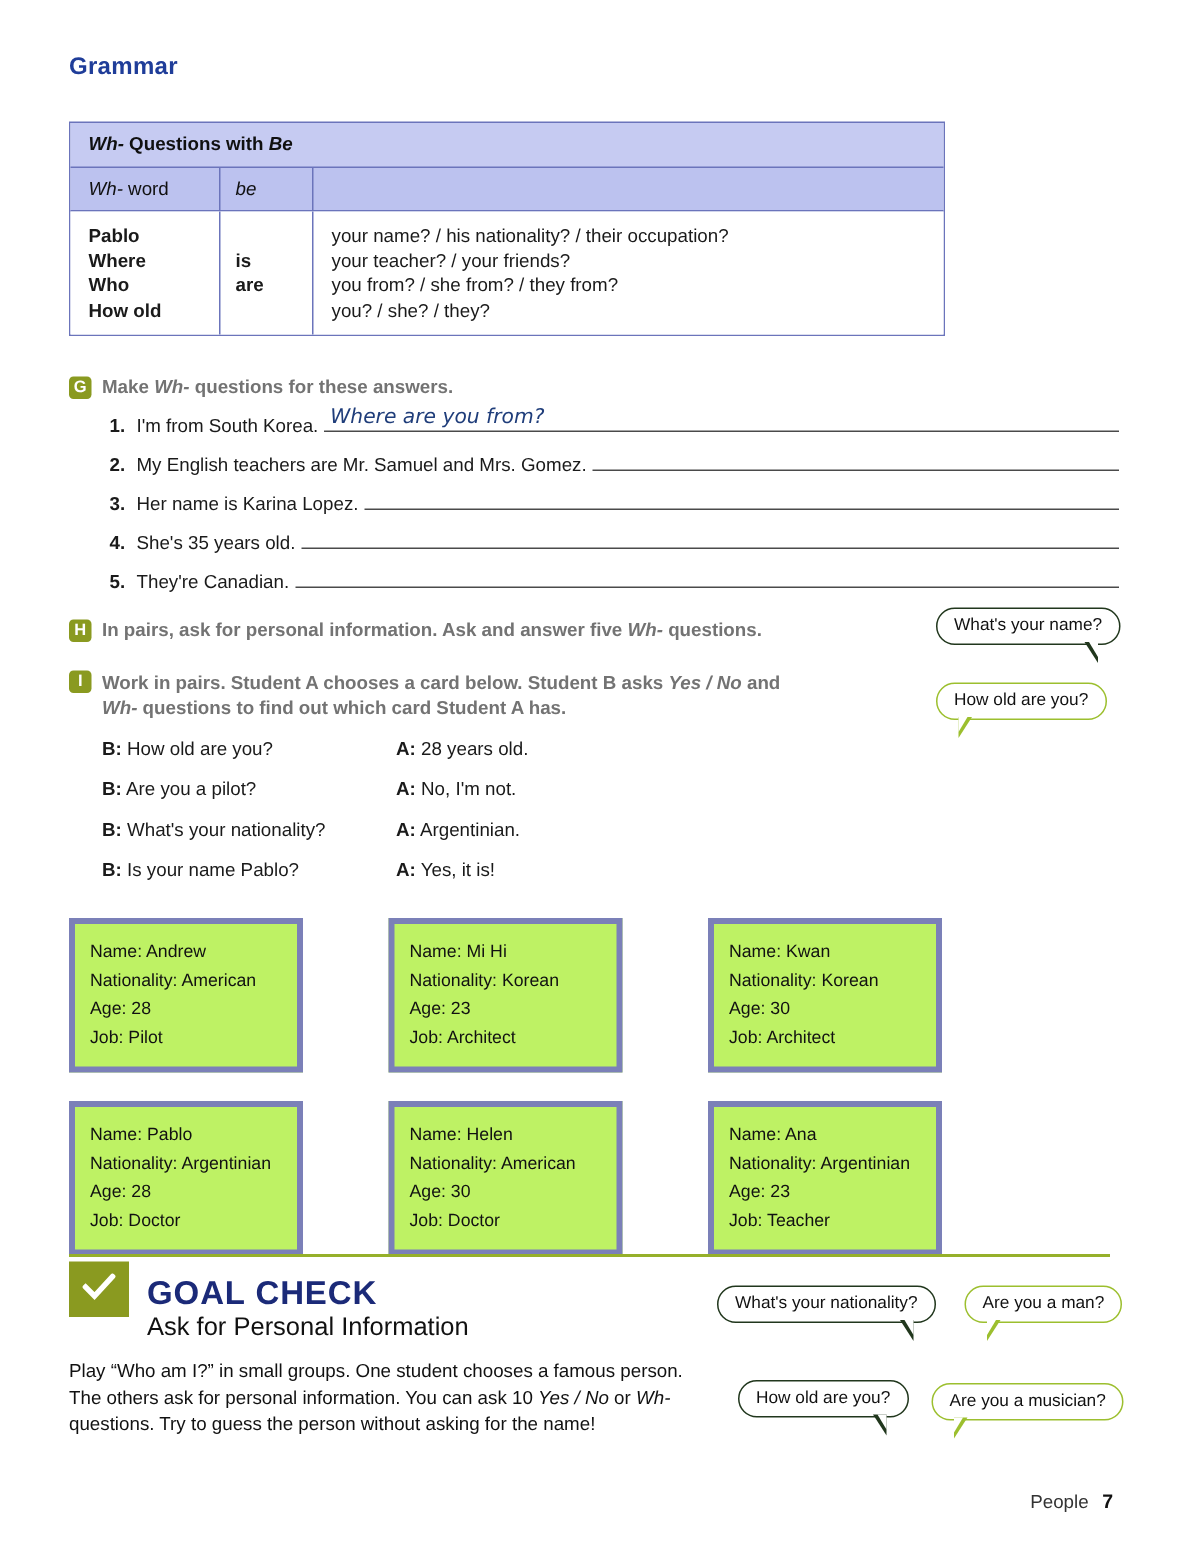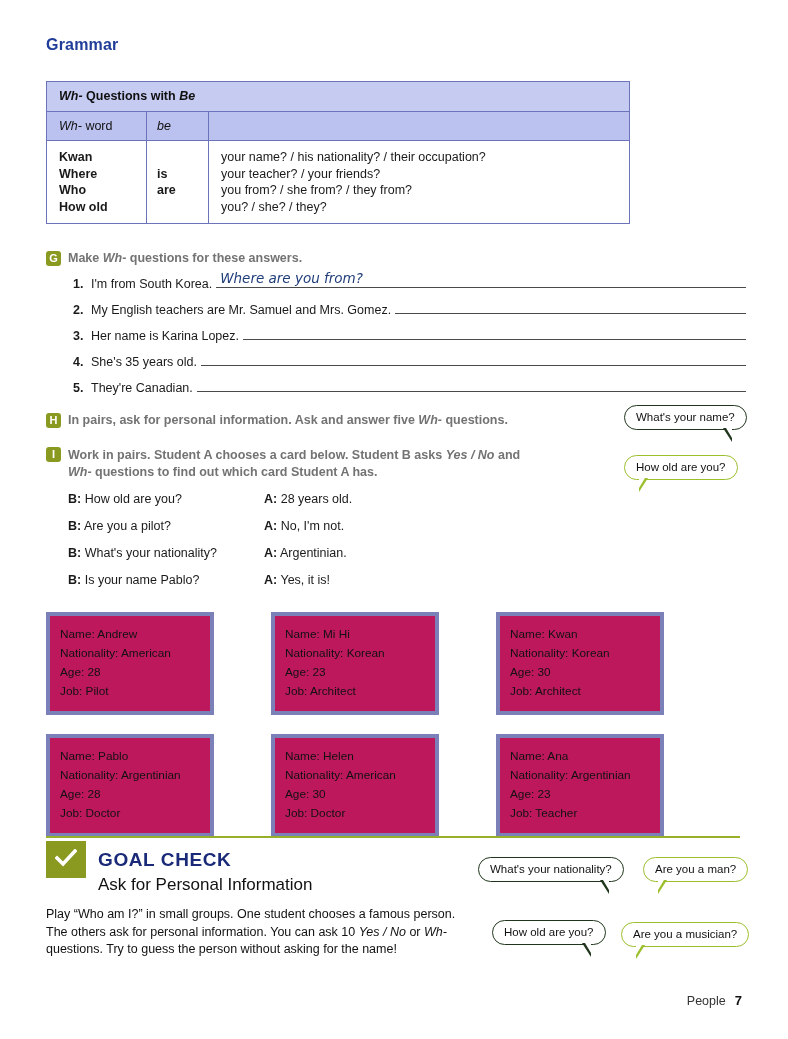--- a/index.html
+++ b/index.html
@@ -225,23 +225,23 @@
     left: 46px;
     top: 612px;
     width: 700px;
   }
   .card-row {
     display: flex;
     gap: 57px;
     margin-bottom: 19px;
   }
   .card {
-    width: 168px;
+    width: 156px;
     border: 4px solid #7b80b8;
-    background: #be185d;
+    background: #bef264;
     padding: 9px 0 10px 10px;
     box-sizing: border-box;
     font-size: 11.8px;
     line-height: 19px;
     color: #111;
   }
 
   
   .goal-rule {
     position: absolute;
@@ -257,21 +257,21 @@
     top: 841px;
     width: 40px;
     height: 37px;
     background: #8a9a20;
   }
   .goal-check-box svg { display: block; margin: 8px auto 0 auto; }
   .goal-title {
     position: absolute;
     left: 98px;
     top: 849px;
-    font-size: 19px;
+    font-size: 22px;
     font-weight: bold;
     color: #1b2a78;
     letter-spacing: 0.6px;
   }
   .goal-sub {
     position: absolute;
     left: 98px;
     top: 875px;
     font-size: 17px;
     color: #111;
@@ -311,21 +311,21 @@
   <div class="gt-title">
     <i>Wh-</i><span> Questions with </span><i>Be</i>
   </div>
   <div class="gt-subhead">
     <div class="c1"><i>Wh-</i><span> word</span></div>
     <div class="c2">be</div>
     <div class="c3"></div>
   </div>
   <div class="gt-body">
     <div class="c1">
-      <div>Kwan</div>
+      <div>Pablo</div>
       <div>Where</div>
       <div>Who</div>
       <div>How old</div>
     </div>
     <div class="c2">
       <div>is</div>
       <div>are</div>
     </div>
     <div class="c3">
       <div>your name? / his nationality? / their occupation?</div>

